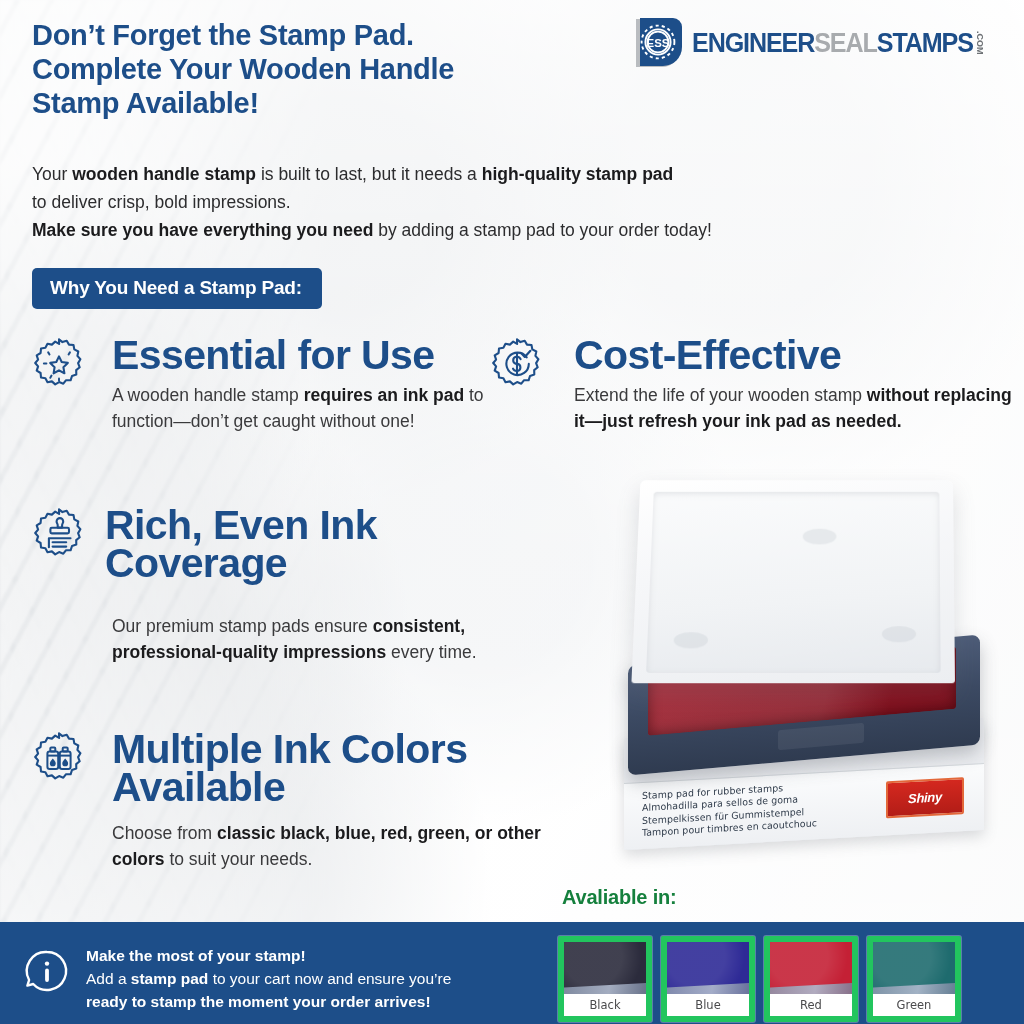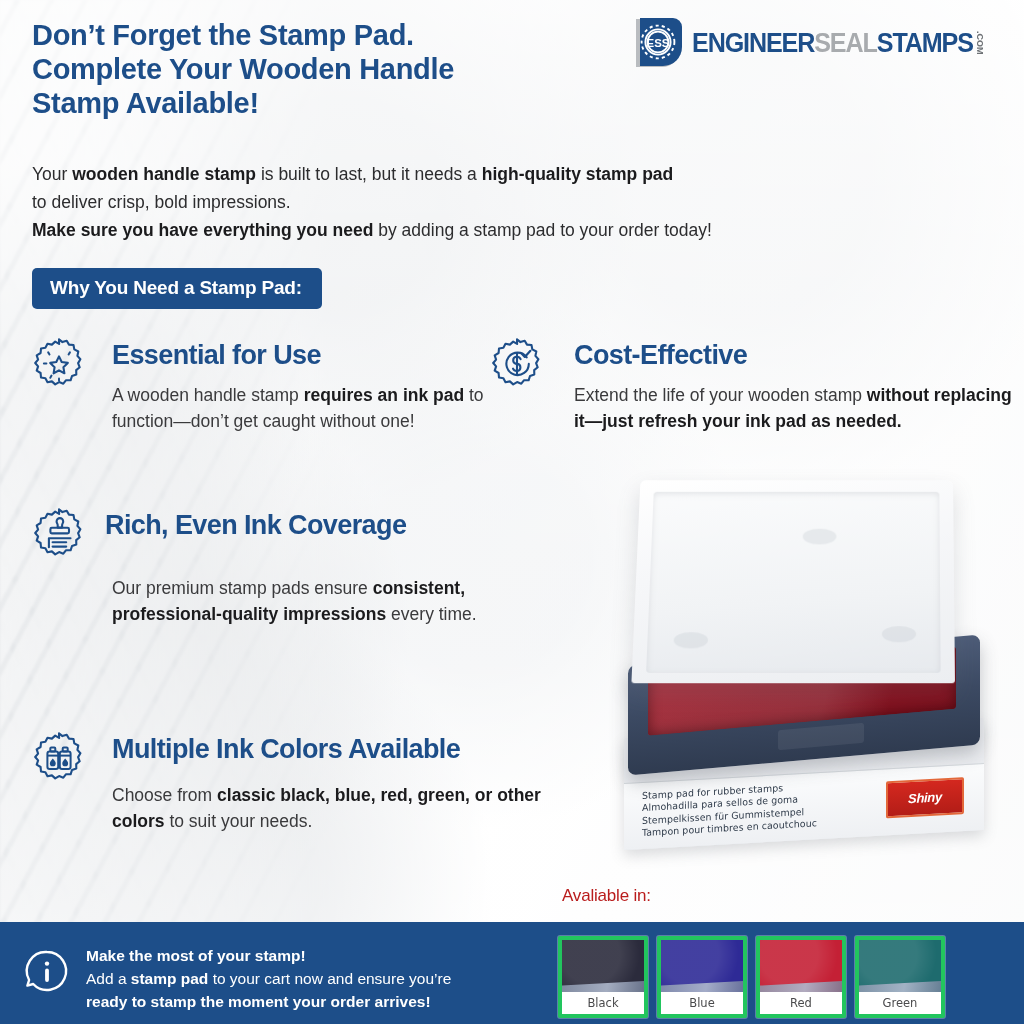--- a/index.html
+++ b/index.html
@@ -89,21 +89,21 @@
     padding:9px 20px 10px 18px;border-radius:5px;
     letter-spacing:-.2px;
   }
 
   
   .feature{position:absolute;}
   .feat-icon{
     position:absolute;left:0;top:0;width:58px;height:58px;
   }
   .feat-title{
-    color:#1d4e89;font-weight:bold;font-size:27px;line-height:38px;
+    color:#1d4e89;font-weight:bold;font-size:41px;line-height:38px;
     letter-spacing:-.6px;
   }
   .feat-body{
     color:#3a3a3c;font-size:17.5px;line-height:26px;
   }
   .feat-body b{color:#1b1b1d;font-weight:bold;}
 
   #feat-essential{left:30px;top:336px;width:460px;}
   #feat-essential .feat-title{margin-left:82px;}
   #feat-essential .feat-body{margin-left:82px;margin-top:8px;width:378px;}
@@ -192,21 +192,21 @@
     box-shadow:inset 0 2px 6px rgba(140,146,154,.22);
   }
   .lid-dimple{
     position:absolute;width:34px;height:16px;border-radius:50%;
     background:rgba(190,196,204,.28);
   }
 
   
   .avail-title{
     position:absolute;left:562px;top:886px;
-    color:#b91c1c;font-weight:normal;font-size:17px;letter-spacing:-.2px;
+    color:#15803d;font-weight:bold;font-size:20px;letter-spacing:-.2px;
   }
 
   
   .banner{
     position:absolute;left:0;top:922px;width:1024px;height:102px;
     background:#1d4e89;
     padding-left:8px;
   }
   .banner-icon{
     position:absolute;left:22px;top:25px;width:50px;height:50px;
@@ -215,21 +215,21 @@
     position:absolute;left:86px;top:22px;width:470px;
     color:#ffffff;font-size:15.5px;line-height:23px;
   }
   .banner-text b{font-weight:bold;}
 
   .swatches{
     position:absolute;left:558px;top:14px;display:flex;gap:9px;
   }
   .swatch{
     width:82px;
-    border:4px solid #22c55e;
+    border:6px solid #22c55e;
     border-radius:2px;
     background:#ffffff;
     overflow:hidden;
     box-shadow:0 0 0 1px rgba(255,255,255,.28);
   }
   .swatch-color{
     height:52px;width:100%;position:relative;
   }
   .swatch-color::after{
     content:"";position:absolute;left:0;right:0;bottom:0;height:11px;

